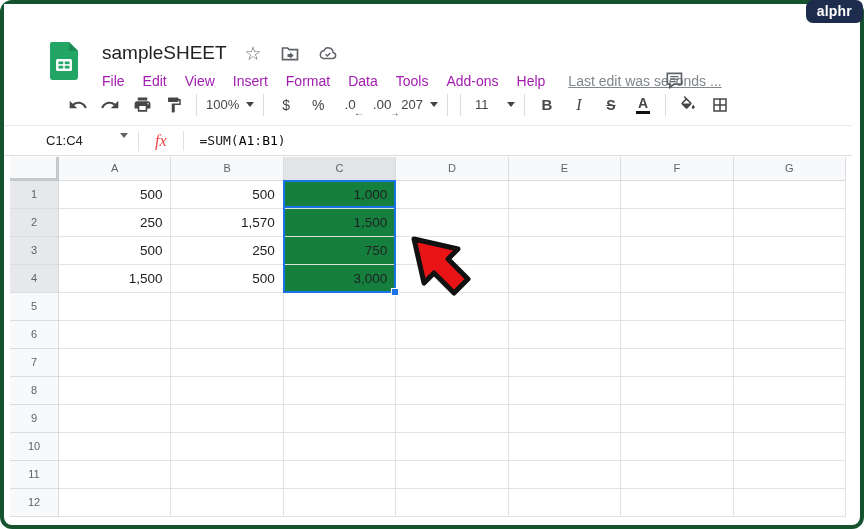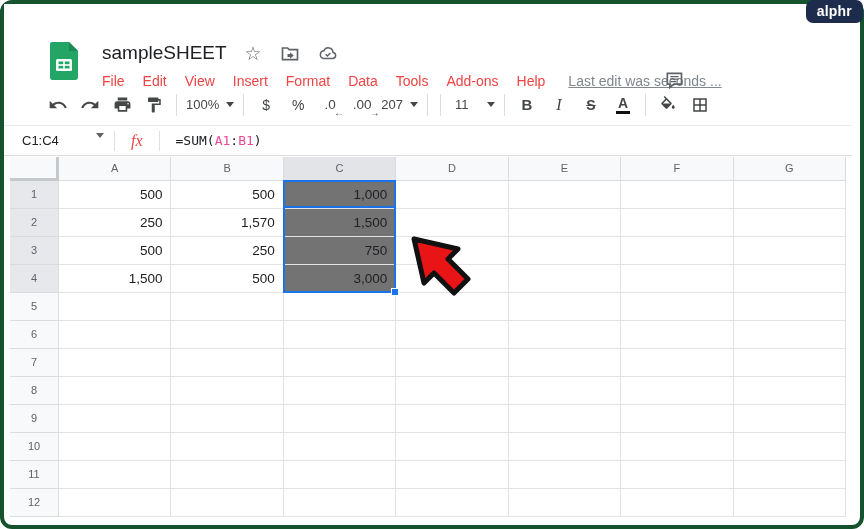--- a/index.html
+++ b/index.html
@@ -13,66 +13,66 @@
 
   
   .titlebar { position:absolute; top:12px; left:46px; display:flex; align-items:flex-start;margin-top:26px; }
   .logo { width:28px; height:38px; }
   .title-block { margin-left:24px; }
   .doc-title-row { display:flex; align-items:center; gap:18px; }
   .doc-title { font-size:19px; color:#202124; }
   .star { font-size:19px; color:#5f6368; line-height:1; cursor:default; }
   .mini-icon { width:20px; height:20px; }
   .menubar { display:flex; margin-top:7px; margin-left:-9px; }
-  .menu-item { font-size:14px; color:#ef4444; padding:2px 9px; cursor:default; }
+  .menu-item { font-size:14px; color:#a21caf; padding:2px 9px; cursor:default; }
   .last-edit { font-size:14px; color:#80868b; text-decoration:underline; margin-left:14px; padding-top:2px; white-space:nowrap; }
   .comment-btn { position:absolute; top:28px; right:38px; }
 
   
   .toolbar { position:absolute; top:80px; left:0; right:0; height:41px; display:flex; align-items:center;
-             padding-left:38px; color:#444746; }
+             padding-left:58px; color:#444746; }
   .tb { display:flex; align-items:center; justify-content:center; min-width:26px; height:28px; margin:0 3px; font-size:13px; color:#444746; }
   .tb svg { display:block; }
   .sep { width:1px; height:22px; background:#dadce0; margin:0 6px; flex:none; }
   .dd { width:0; height:0; border-left:4px solid transparent; border-right:4px solid transparent; border-top:5px solid #444746; margin-left:7px; }
   .tb-zoom { min-width:46px; justify-content:space-between; }
   .tb-text { font-size:14px; }
   .dec { position:relative; font-size:13.5px; }
   .dec .arr { position:absolute; bottom:-6px; right:-8px; font-size:10px; }
   .tb-font { min-width:96px; justify-content:space-between; font-size:13px; }
   .tb-size { min-width:40px; justify-content:space-between; margin-left:8px; }
   .tb-bold { font-weight:bold; font-size:15px; }
   .tb-italic { font-style:italic; font-family:"Liberation Serif",serif; font-size:16px; }
   .tb-strike { font-size:14px; text-decoration:line-through; font-weight:bold; color:#444746; }
   .tb-color { font-size:14px; font-weight:bold; border-bottom:3px solid #111; line-height:15px; padding:0 2px; }
 
   
   .formulabar { position:absolute; top:121px; left:0; right:0; height:31px; display:flex; align-items:center;
                 border-top:1px solid #e8eaed; border-bottom:1px solid #dcdcdc; background:#fff; }
-  .namebox { display:flex; width:110px; padding-left:18px; font-size:13px; color:#202124; }
+  .namebox { display:flex; width:110px; padding-left:18px; font-size:13px; color:#202124;margin-left:24px; }
   .namebox .dd { border-top-color:#5f6368; margin-left:auto; margin-right:10px; }
   .fbar-sep { width:1px; height:20px; background:#e0e0e0; }
   .fx { font-family:Liberation Serif, serif; font-style:italic; font-size:16px; color:#ef4444; padding:0 16px; }
   .formula { font-family:"DejaVu Sans Mono",monospace; font-size:13px; color:#202124; padding-left:16px; }
-  .ref { color:#ec4899; }
+  .ref { color:#000000; }
 
   
   .grid { position:absolute; top:153px; left:6px; right:6px; bottom:0; background:#fff; }
   .grid-row { display:flex; height:28px; }
   .grid-row.header-row { height:24px; }
   .corner-cell { flex:none; width:49px; background:#f8f9fa; border-right:3px solid #c6c9cc; border-bottom:3px solid #c6c9cc; }
   .col-header { flex:1; background:#f8f9fa; border-right:1px solid #dadce0; border-bottom:1px solid #dadce0;
                 color:#5f6368; font-size:11px; text-align:center; line-height:23px; }
   .col-header.hl { background:#e2e4e7; }
   .row-header { flex:none; width:49px; background:#f8f9fa; border-right:1px solid #dadce0; border-bottom:1px solid #dadce0;
                 color:#5f6368; font-size:11px; text-align:center; line-height:27px; }
   .row-header.hl { background:#e6e8eb; }
   .cell { flex:1; background:#fff; border-right:1px solid #e2e2e3; border-bottom:1px solid #e2e2e3;
           font-size:13.5px; color:#202124; text-align:right; padding-right:8px; line-height:27px; overflow:hidden; }
-  .cell.sel { background:#737373; }
+  .cell.sel { background:#15803d; }
   .sel-overlay { position:absolute; border:2px solid #1a73e8; pointer-events:none; z-index:5; }
   .active-line { position:absolute; left:0; right:0; border-bottom:2px solid #1a73e8; }
   .fill-handle { position:absolute; right:-5px; bottom:-5px; width:8px; height:8px; background:#1a73e8; border:1px solid #fff; }
 
   
   .red-arrow { position:absolute; left:403px; top:229px; z-index:30; pointer-events:none; }
 </style>
 </head>
 <body>
 

